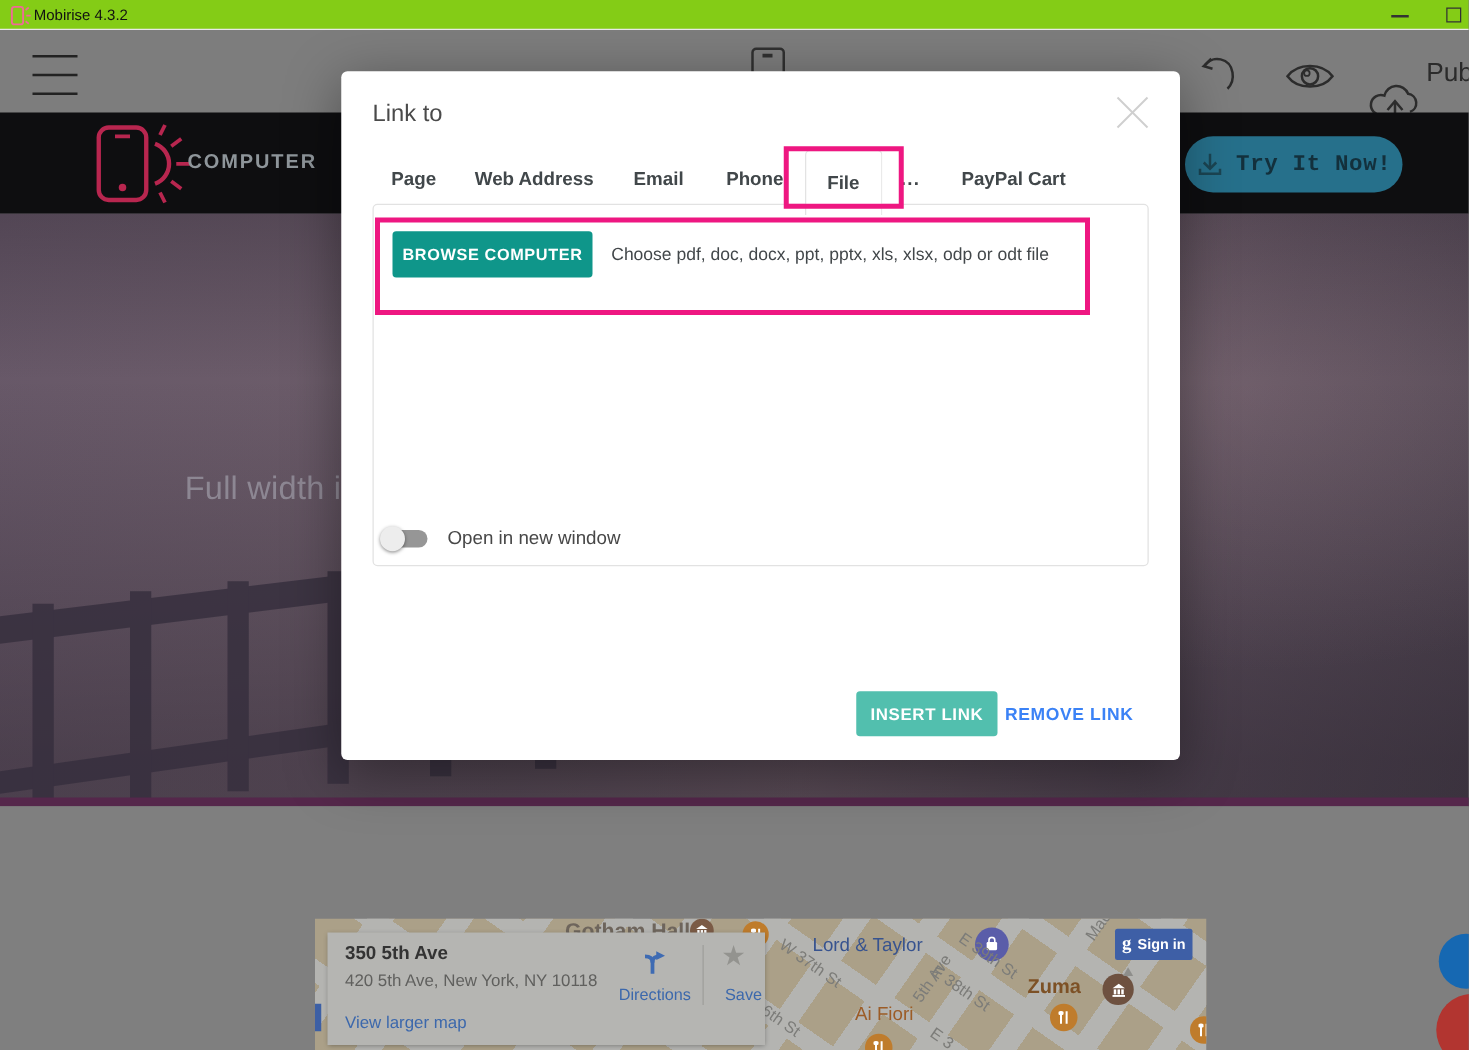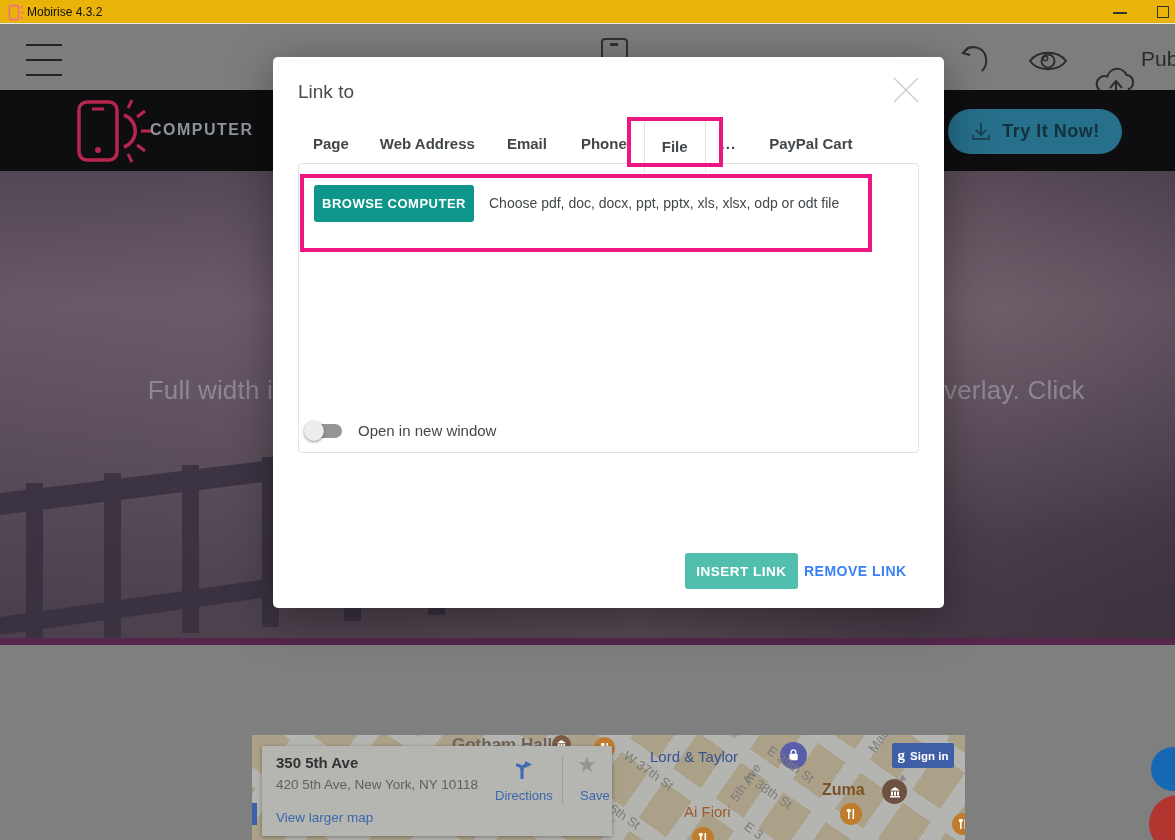--- a/index.html
+++ b/index.html
@@ -1,38 +1,38 @@
 <!DOCTYPE html>
 <html><head>
 <meta charset="utf-8">
 <style>
   * { margin:0; padding:0; box-sizing:border-box; }
   html,body { width:1175px; height:840px; overflow:hidden; font-family:"Liberation Sans", sans-serif; background:#7f7f7f; position:relative; }
   .abs { position:absolute; }
 
   
-  .titlebar { left:0; top:0; width:1175px; height:24px; background:#eab308; z-index:30; border-bottom:1px solid #e8e8e8; }
+  .titlebar { left:0; top:0; width:1175px; height:24px; background:#84cc16; z-index:30; border-bottom:1px solid #e8e8e8; }
   .titlebar-title { left:27px; top:5px; font-size:12px; color:#111; }
   .win-min { left:1113px; top:12px; width:14px; height:2px; background:#333; cursor:pointer; }
   .win-max { left:1157px; top:6px; width:12px; height:12px; border:1.4px solid #333; cursor:pointer; }
 
   
   .toolbar { left:0; top:24px; width:1175px; height:66px; background:#7d7d7d; z-index:1; }
   .hamburger { left:26px; top:20px; width:36px; cursor:pointer; }
   .hamburger div { height:2px; background:#222; margin-bottom:13px; }
   .center-phone { left:601px; top:14px; width:27px; height:50px; border:2.5px solid #303030; border-radius:4px; }
   .center-phone::before { content:""; position:absolute; left:7px; top:3px; width:8px; height:3px; background:#303030; }
   .tb-icon { top:20px; }
   .pub-label { left:1141px; top:23px; font-size:21px; color:#2b2b2b; }
 
   
   .sitenav { left:0; top:90px; width:1175px; height:81px; background:#0e0e10; z-index:1; }
   .brand-text { left:150px; top:31px; font-size:16px; font-weight:bold; letter-spacing:1.5px; color:#8e959a; }
   .try-btn { left:948px; top:19px; width:174px; height:45px; background:#26708b; border-radius:23px; display:flex; align-items:center; justify-content:center; gap:10px; cursor:pointer; }
-  .try-btn span { font-size:18px; font-weight:bold; color:#13303c; letter-spacing:.5px; }
+  .try-btn span { font-size:18px; font-weight:bold; color:#13303c; letter-spacing:.5px;font-family:Liberation Mono, monospace; }
 
   
   .hero { left:0; top:171px; width:1175px; height:474px; z-index:1; overflow:hidden;
     background:
       radial-gradient(620px 320px at 85% 30%, rgba(150,125,135,.30), rgba(0,0,0,0) 70%),
       linear-gradient(to bottom, rgba(35,28,40,.30), rgba(0,0,0,0) 28%, rgba(28,22,33,.38) 92%),
       linear-gradient(103deg, #675868 0%, #6f5f6b 40%, #7a6772 58%, #5c4f5c 82%, #4e4450 100%); }
   .hero-strip { left:0; top:638px; width:1175px; height:7px; background:#55274b; z-index:1; }
   .hero-text { top:204px; font-size:26px; color:#8d8793; letter-spacing:.2px; }
   .hero-text-left { right:902px; width:400px; text-align:right; }
@@ -156,21 +156,20 @@
       <polygon points="0,196 480,128 480,146 0,214"></polygon>
       <rect x="26" y="62" width="17" height="162"></rect>
       <rect x="104" y="52" width="17" height="166"></rect>
       <rect x="182" y="44" width="17" height="168"></rect>
       <rect x="262" y="36" width="17" height="170"></rect>
       <rect x="344" y="28" width="17" height="172"></rect>
       <rect x="428" y="18" width="17" height="176"></rect>
     </g>
   </svg>
   <div class="abs hero-text hero-text-left">Full width i</div>
-  <div class="abs hero-text hero-text-right">verlay. Click</div>
 </div>
 <div class="abs hero-strip"></div>
 
 <div class="abs lower"></div>
 
 <div class="abs map">
   <span class="map-label" style="left:200px;top:0;font-weight:bold;color:#6e655c;font-size:17px">Gotham Hall</span>
   <div class="poi" style="left:300px;top:0;width:19px;height:19px;background:#7b5b46">
     <svg width="11" height="11" viewBox="0 0 12 12">
         <polygon points="6,1 1,4.5 11,4.5" fill="#fff"></polygon>

